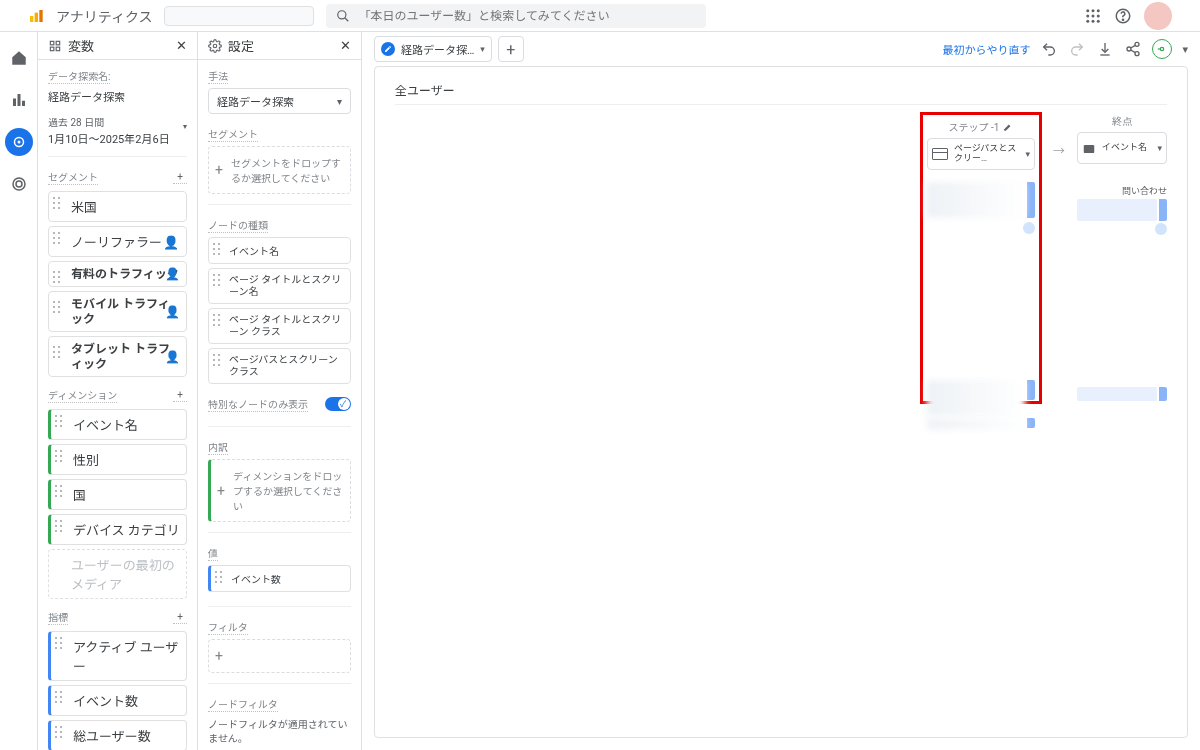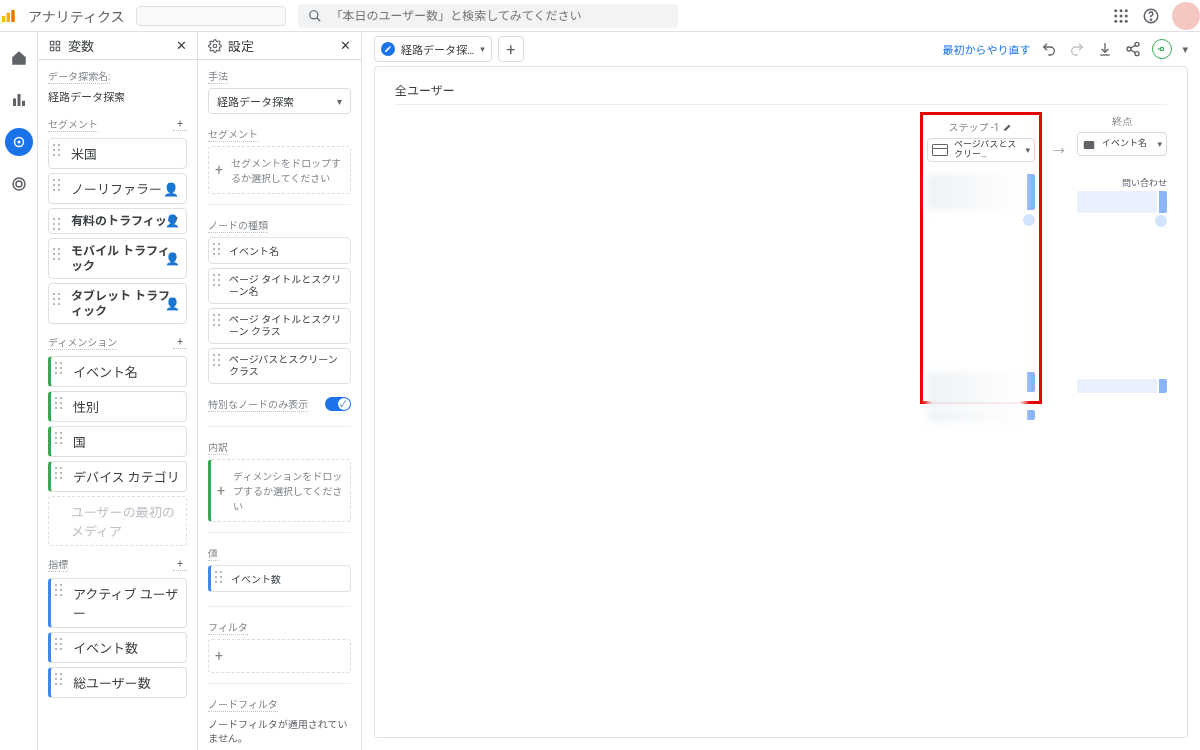--- a/index.html
+++ b/index.html
@@ -1,19 +1,19 @@
 <!DOCTYPE html>
 <html><head>
 <meta charset="utf-8">
 <style>
 * { margin: 0; padding: 0; box-sizing: border-box; font-family: Roboto, "Noto Sans JP", Arial, sans-serif; }
 body { background: #fff; color: #3c4043; font-size: 12px; width: 1200px; height: 750px; overflow: hidden; }
 
 
-.topbar { height: 32px; display: flex; align-items: center; padding: 0 0; border-bottom: 1px solid #e0e0e0; gap: 12px; }
+.topbar { height: 32px; display: flex; align-items: center; padding: 0 28px; border-bottom: 1px solid #e0e0e0; gap: 12px; }
 .logo-g { width: 16px; height: 16px; }
 .app-title { font-size: 14px; color: #5f6368; }
 .workspace-pill { width: 150px; height: 20px; border: 1px solid #e0e0e0; border-radius: 4px; background: #f8f9fa; }
 .searchbox { flex: 0 0 380px; height: 24px; background: #f1f3f4; border-radius: 4px; display: flex; align-items: center; padding: 0 10px; color: #5f6368; gap: 8px; }
 .searchbox input { border: none; background: transparent; outline: none; font-size: 12px; flex: 1; color: #5f6368; }
 .topbar-spacer { flex: 1; }
 .topbar-right { display: flex; align-items: center; gap: 12px; }
 .topbar-right .icon { width: 18px; height: 18px; color: #5f6368; display:flex; align-items:center; justify-content:center; }
 .avatar { width: 28px; height: 28px; border-radius: 50%; background: #f4c7c3; }
 
@@ -81,21 +81,21 @@
 .chev { color:#5f6368; }
 
 .canvas-body { flex:1; border:1px solid #e0e0e0; margin:0 12px 12px; border-radius:4px; padding:14px 20px 20px; position:relative; overflow:hidden; }
 .all-users { font-size:12px; color:#3c4043; border-bottom:1px solid #eee; padding-bottom:6px; }
 
 .path-area { position:absolute; right:20px; top:46px; display:flex; gap:12px; align-items:flex-start; }
 .step-col { width:120px; }
 .step-col.red { outline:3px solid #e60000; outline-offset:-2px; padding:6px 6px 8px; height:290px; }
 .step-title { font-size:10px; color:#80868b; text-align:center; margin-bottom:4px; display:flex; align-items:center; justify-content:center; gap:4px; }
 .step-title .pen { width:10px; height:10px; }
-.step-combo { height:24px; border:1px solid #dadce0; border-radius:4px; display:flex; align-items:center; padding:2px 4px; gap:6px; font-size:9px; color:#3c4043; cursor:pointer; }
+.step-combo { height:32px; border:1px solid #dadce0; border-radius:4px; display:flex; align-items:center; padding:2px 4px; gap:6px; font-size:9px; color:#3c4043; cursor:pointer; }
 .step-combo .win { width:16px; height:12px; border:1px solid #5f6368; border-radius:1px; position:relative; }
 .step-combo .win:before { content:""; position:absolute; left:0; top:3px; right:0; height:1px; background:#5f6368; }
 .step-combo .txt { line-height:1.1; flex:1; }
 .step-combo:after { content:"▾"; color:#5f6368; font-size:9px; }
 
 .bars { margin-top:12px; display:flex; flex-direction:column; gap:2px; }
 .bar-row { height:36px; display:flex; align-items:stretch; }
 .bar-row .lbl { flex:1; background:linear-gradient(to right, #eef2f6 0%, #fff 100%); border-radius:2px; }
 .bar-row .lbl.blur { filter:blur(3px); }
 .bar-row .bar { width:8px; background:#8ab4f8; border-radius:0 2px 2px 0; margin-left:2px; }
@@ -203,20 +203,26 @@
           </span>
         <span>変数</span>
       </span>
       <span>✕</span>
     </div>
     <div class="pane-body">
       <div class="fieldset">
         <div class="fs-label">データ探索名:</div>
         <div class="fs-value">経路データ探索</div>
       </div>
+      <div class="fieldset block">
+        <div class="date-field">
+          <div class="fs-sub">過去 28 日間</div>
+          <div class="fs-value">1月10日～2025年2月6日</div>
+        </div>
+      </div>
 
       <div class="sect-h">
           <span>セグメント</span>
           <span class="plus-btn">+</span>
         </div>
       <div class="chip"><span class="handle">
             <i></i>
             <i></i>
             <i></i>
             <i></i>

